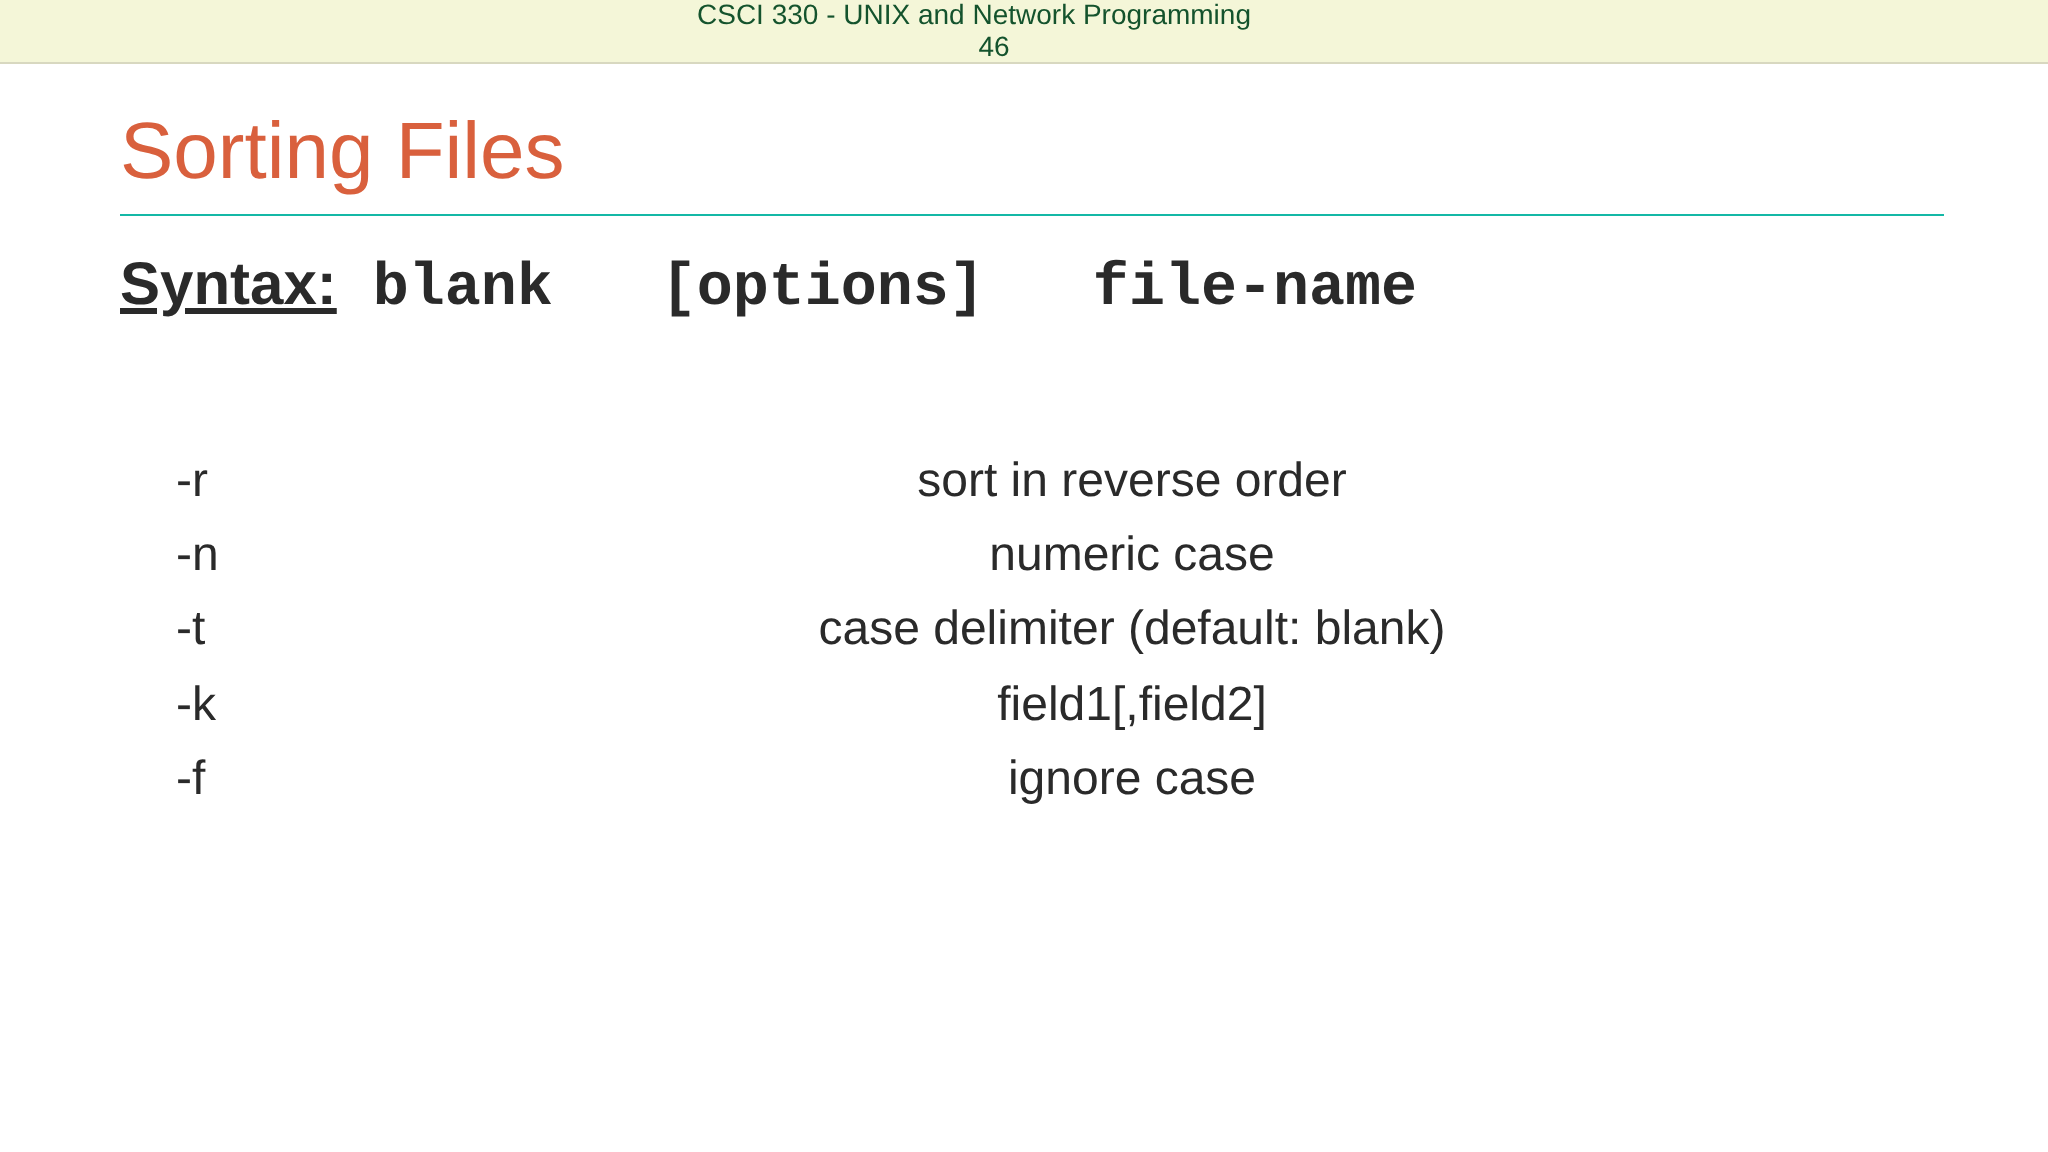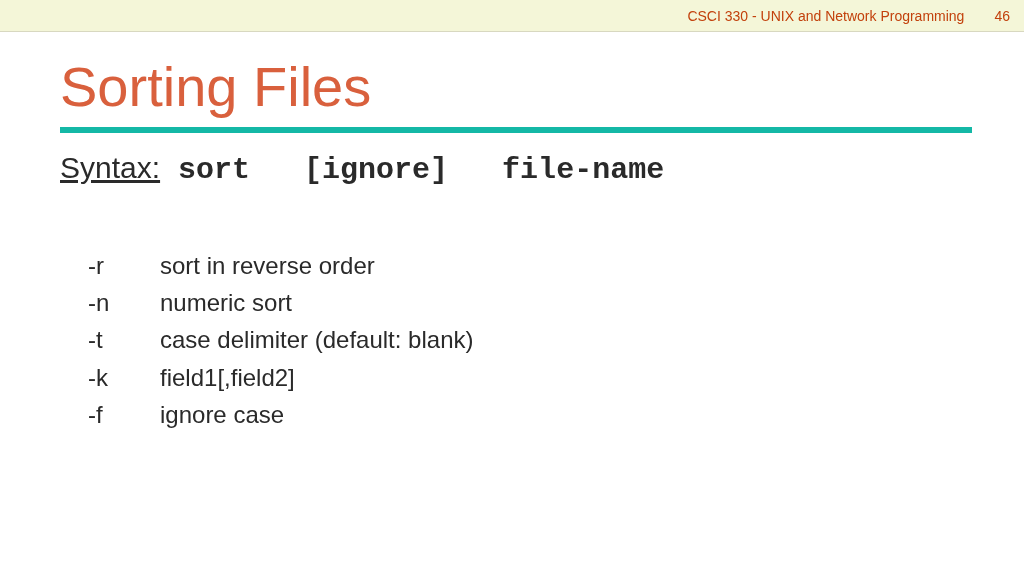--- a/index.html
+++ b/index.html
@@ -14,50 +14,52 @@
       font-family: Arial, Helvetica, sans-serif;
       overflow: hidden;
     }
     .header-bar {
       width: 100%;
       height: 32px;
       background: #f4f6d8;
       display: flex;
       justify-content: flex-end;
       align-items: center;
-      padding-right: 4px;
+      padding-right: 20px;
       font-size: 14px;
-      color: #c2410c;
+      color: #14532d;
       border-bottom: 1px solid #d8d8c0;
+      flex-direction: column;
     }
     .course-name {
       margin-right: 30px;
     }
     .page-number {
       margin-right: 10px;
     }
     .content {
       padding: 22px 52px 0 60px;
     }
     .title {
-      font-size: 56px;
+      font-size: 40px;
       font-weight: 400;
       color: #d9603d;
       padding-bottom: 8px;
-      border-bottom: 6px solid #14b8a6;
+      border-bottom: 1px solid #14b8a6;
       margin-bottom: 18px;
       font-family: Arial, Helvetica, sans-serif;
     }
     .syntax-line {
       font-size: 30px;
       color: #2a2a2a;
       margin-bottom: 60px;
     }
     .syntax-label {
       text-decoration: underline;
+      font-weight: bold;
     }
     .syntax-code {
       font-family: "Courier New", Courier, monospace;
       font-weight: bold;
       white-space: pre;
     }
     .bullet-heading {
       font-size: 28px;
       color: #2a2a2a;
       margin-bottom: 10px;
@@ -78,46 +80,47 @@
       font-size: 24px;
       color: #2a2a2a;
       line-height: 1.55;
     }
     .flag {
       width: 72px;
       flex-shrink: 0;
     }
     .desc {
       flex: 1;
+      text-align: center;
     }
   </style>
 </head>
 <body>
 
 <div class="header-bar">
   <span class="course-name">CSCI 330 - UNIX and Network Programming</span>
   <span class="page-number">46</span>
 </div>
 
 <div class="content">
   <h1 class="title">Sorting Files</h1>
 
   <div class="syntax-line">
-    <span class="syntax-label">Syntax:</span><span class="syntax-code"> sort   [ignore]   file-name</span>
+    <span class="syntax-label">Syntax:</span><span class="syntax-code"> blank   [options]   file-name</span>
   </div>
 
 
   <div class="options-list">
     <div class="option-row">
       <span class="flag">-r</span>
       <span class="desc">sort in reverse order</span>
     </div>
     <div class="option-row">
       <span class="flag">-n</span>
-      <span class="desc">numeric sort</span>
+      <span class="desc">numeric case</span>
     </div>
     <div class="option-row">
       <span class="flag">-t</span>
       <span class="desc">case delimiter (default: blank)</span>
     </div>
     <div class="option-row">
       <span class="flag">-k</span>
       <span class="desc">field1[,field2]</span>
     </div>
     <div class="option-row">

